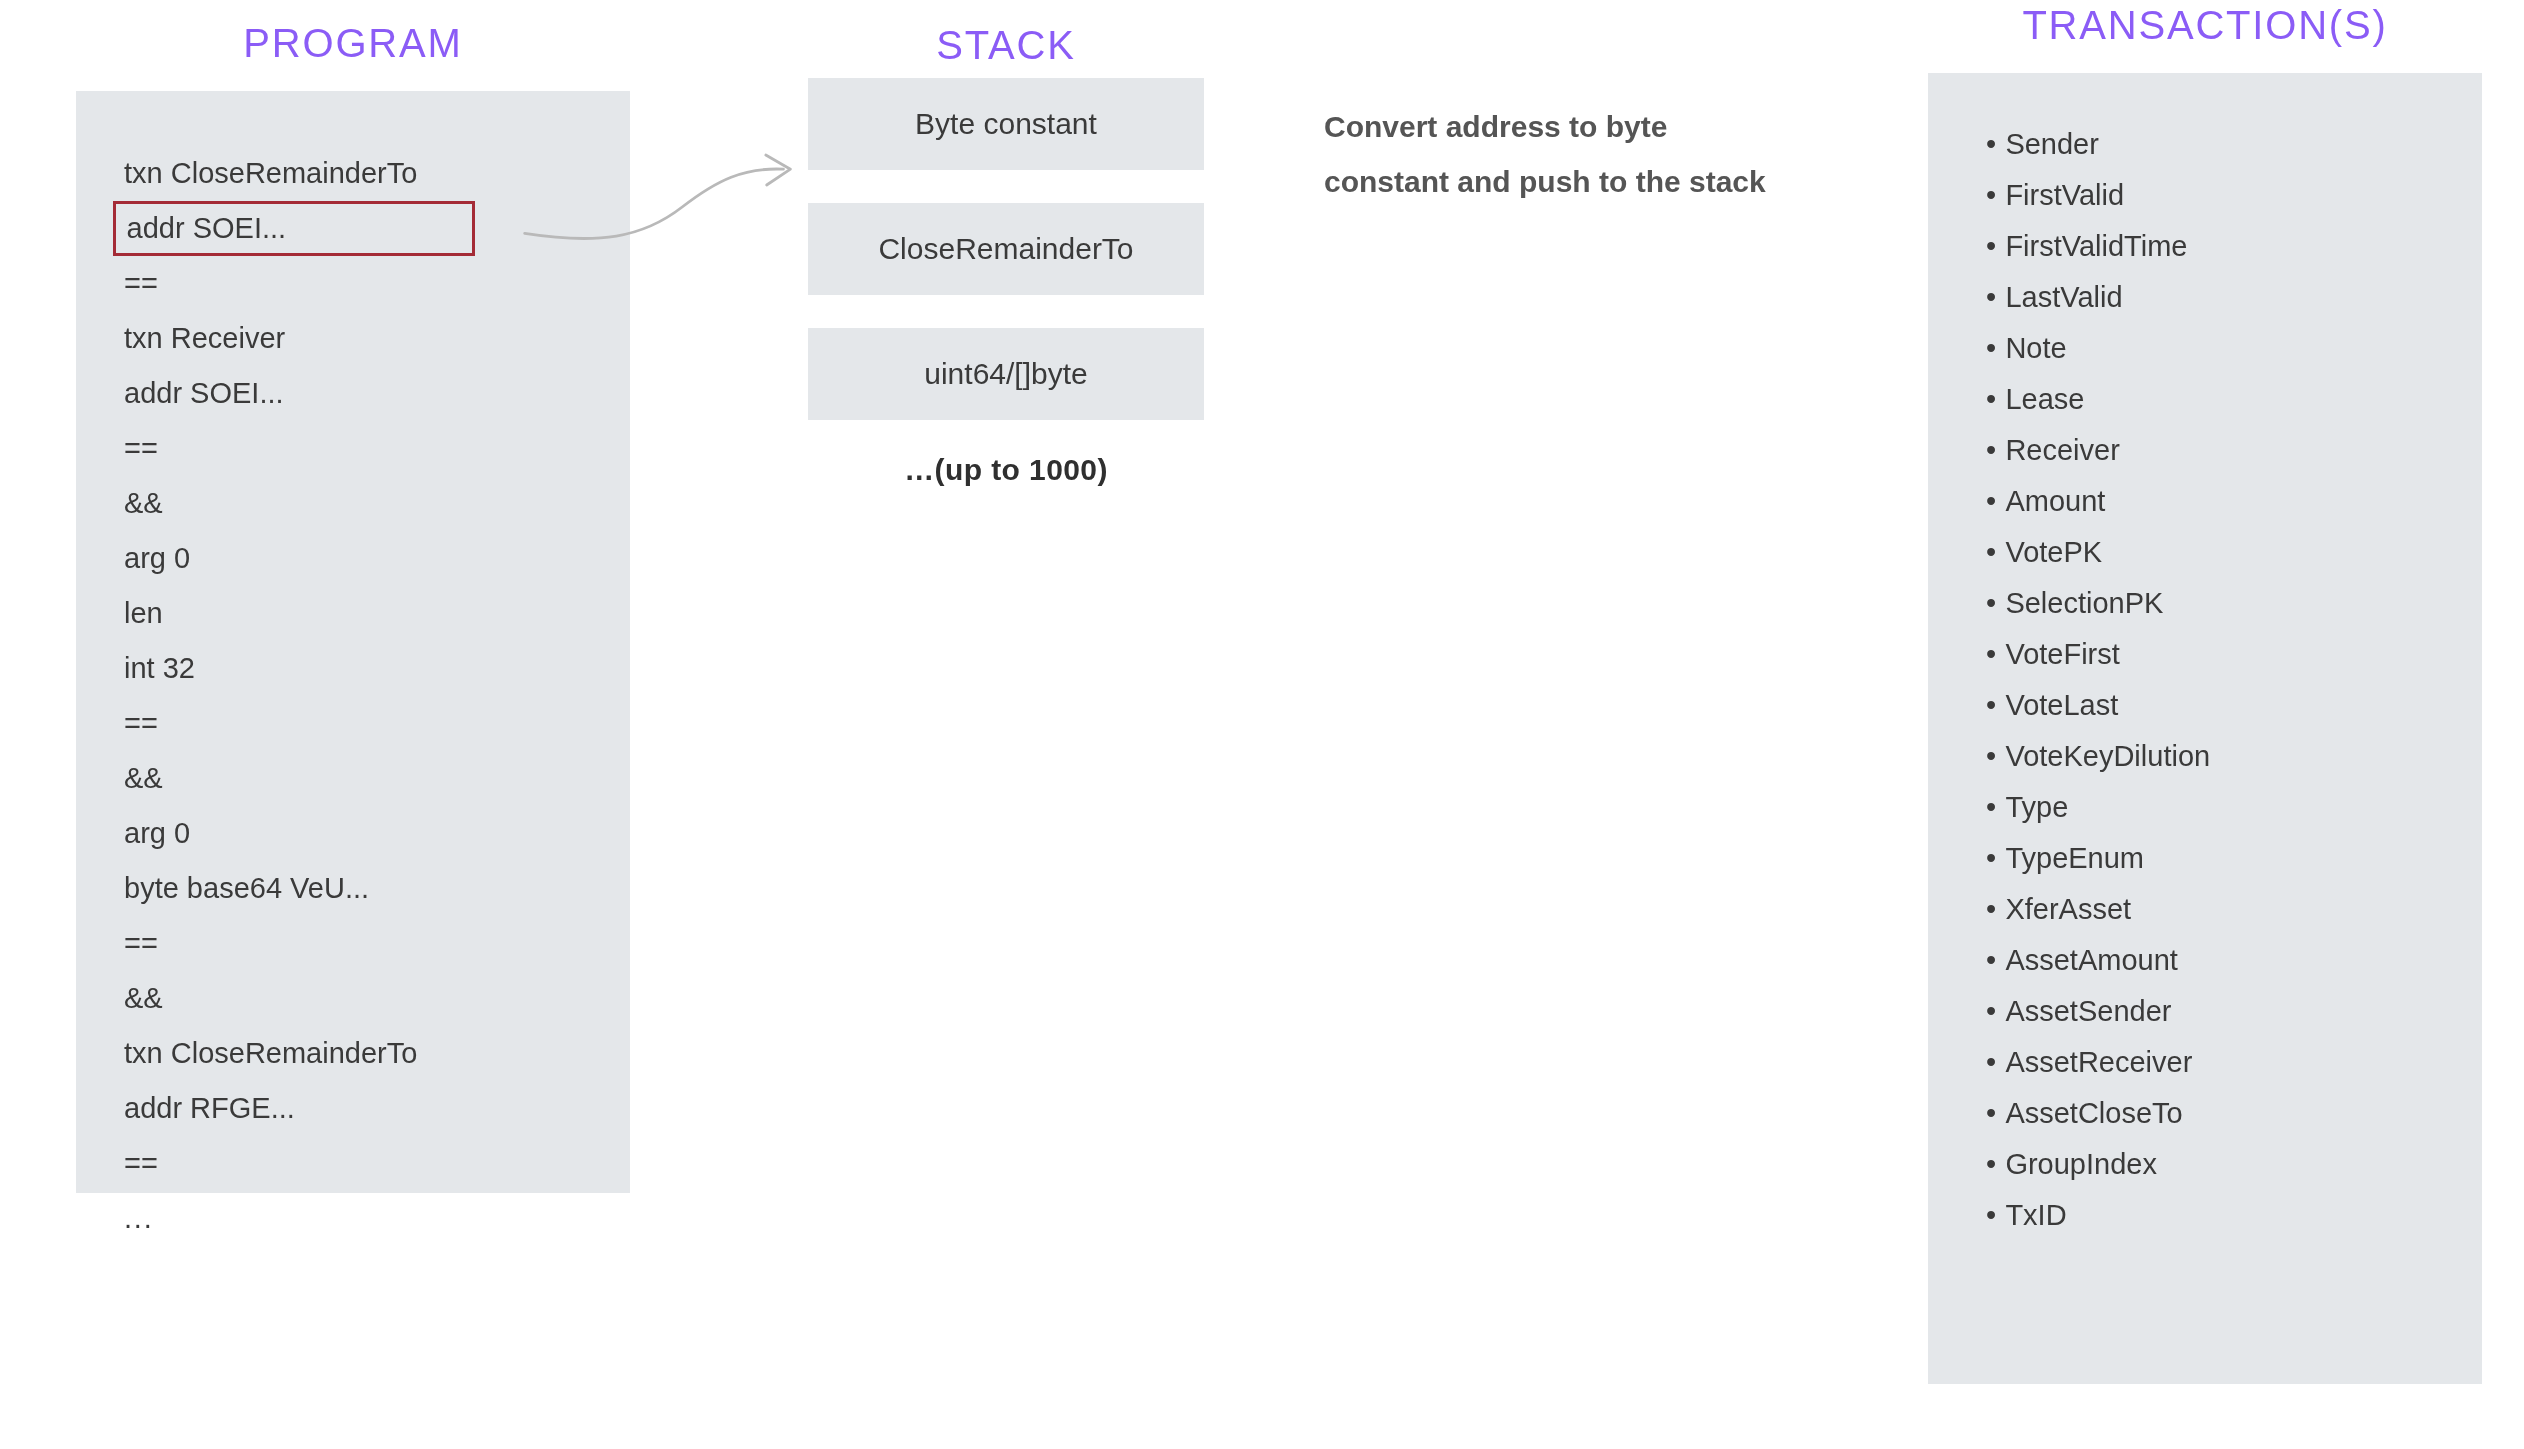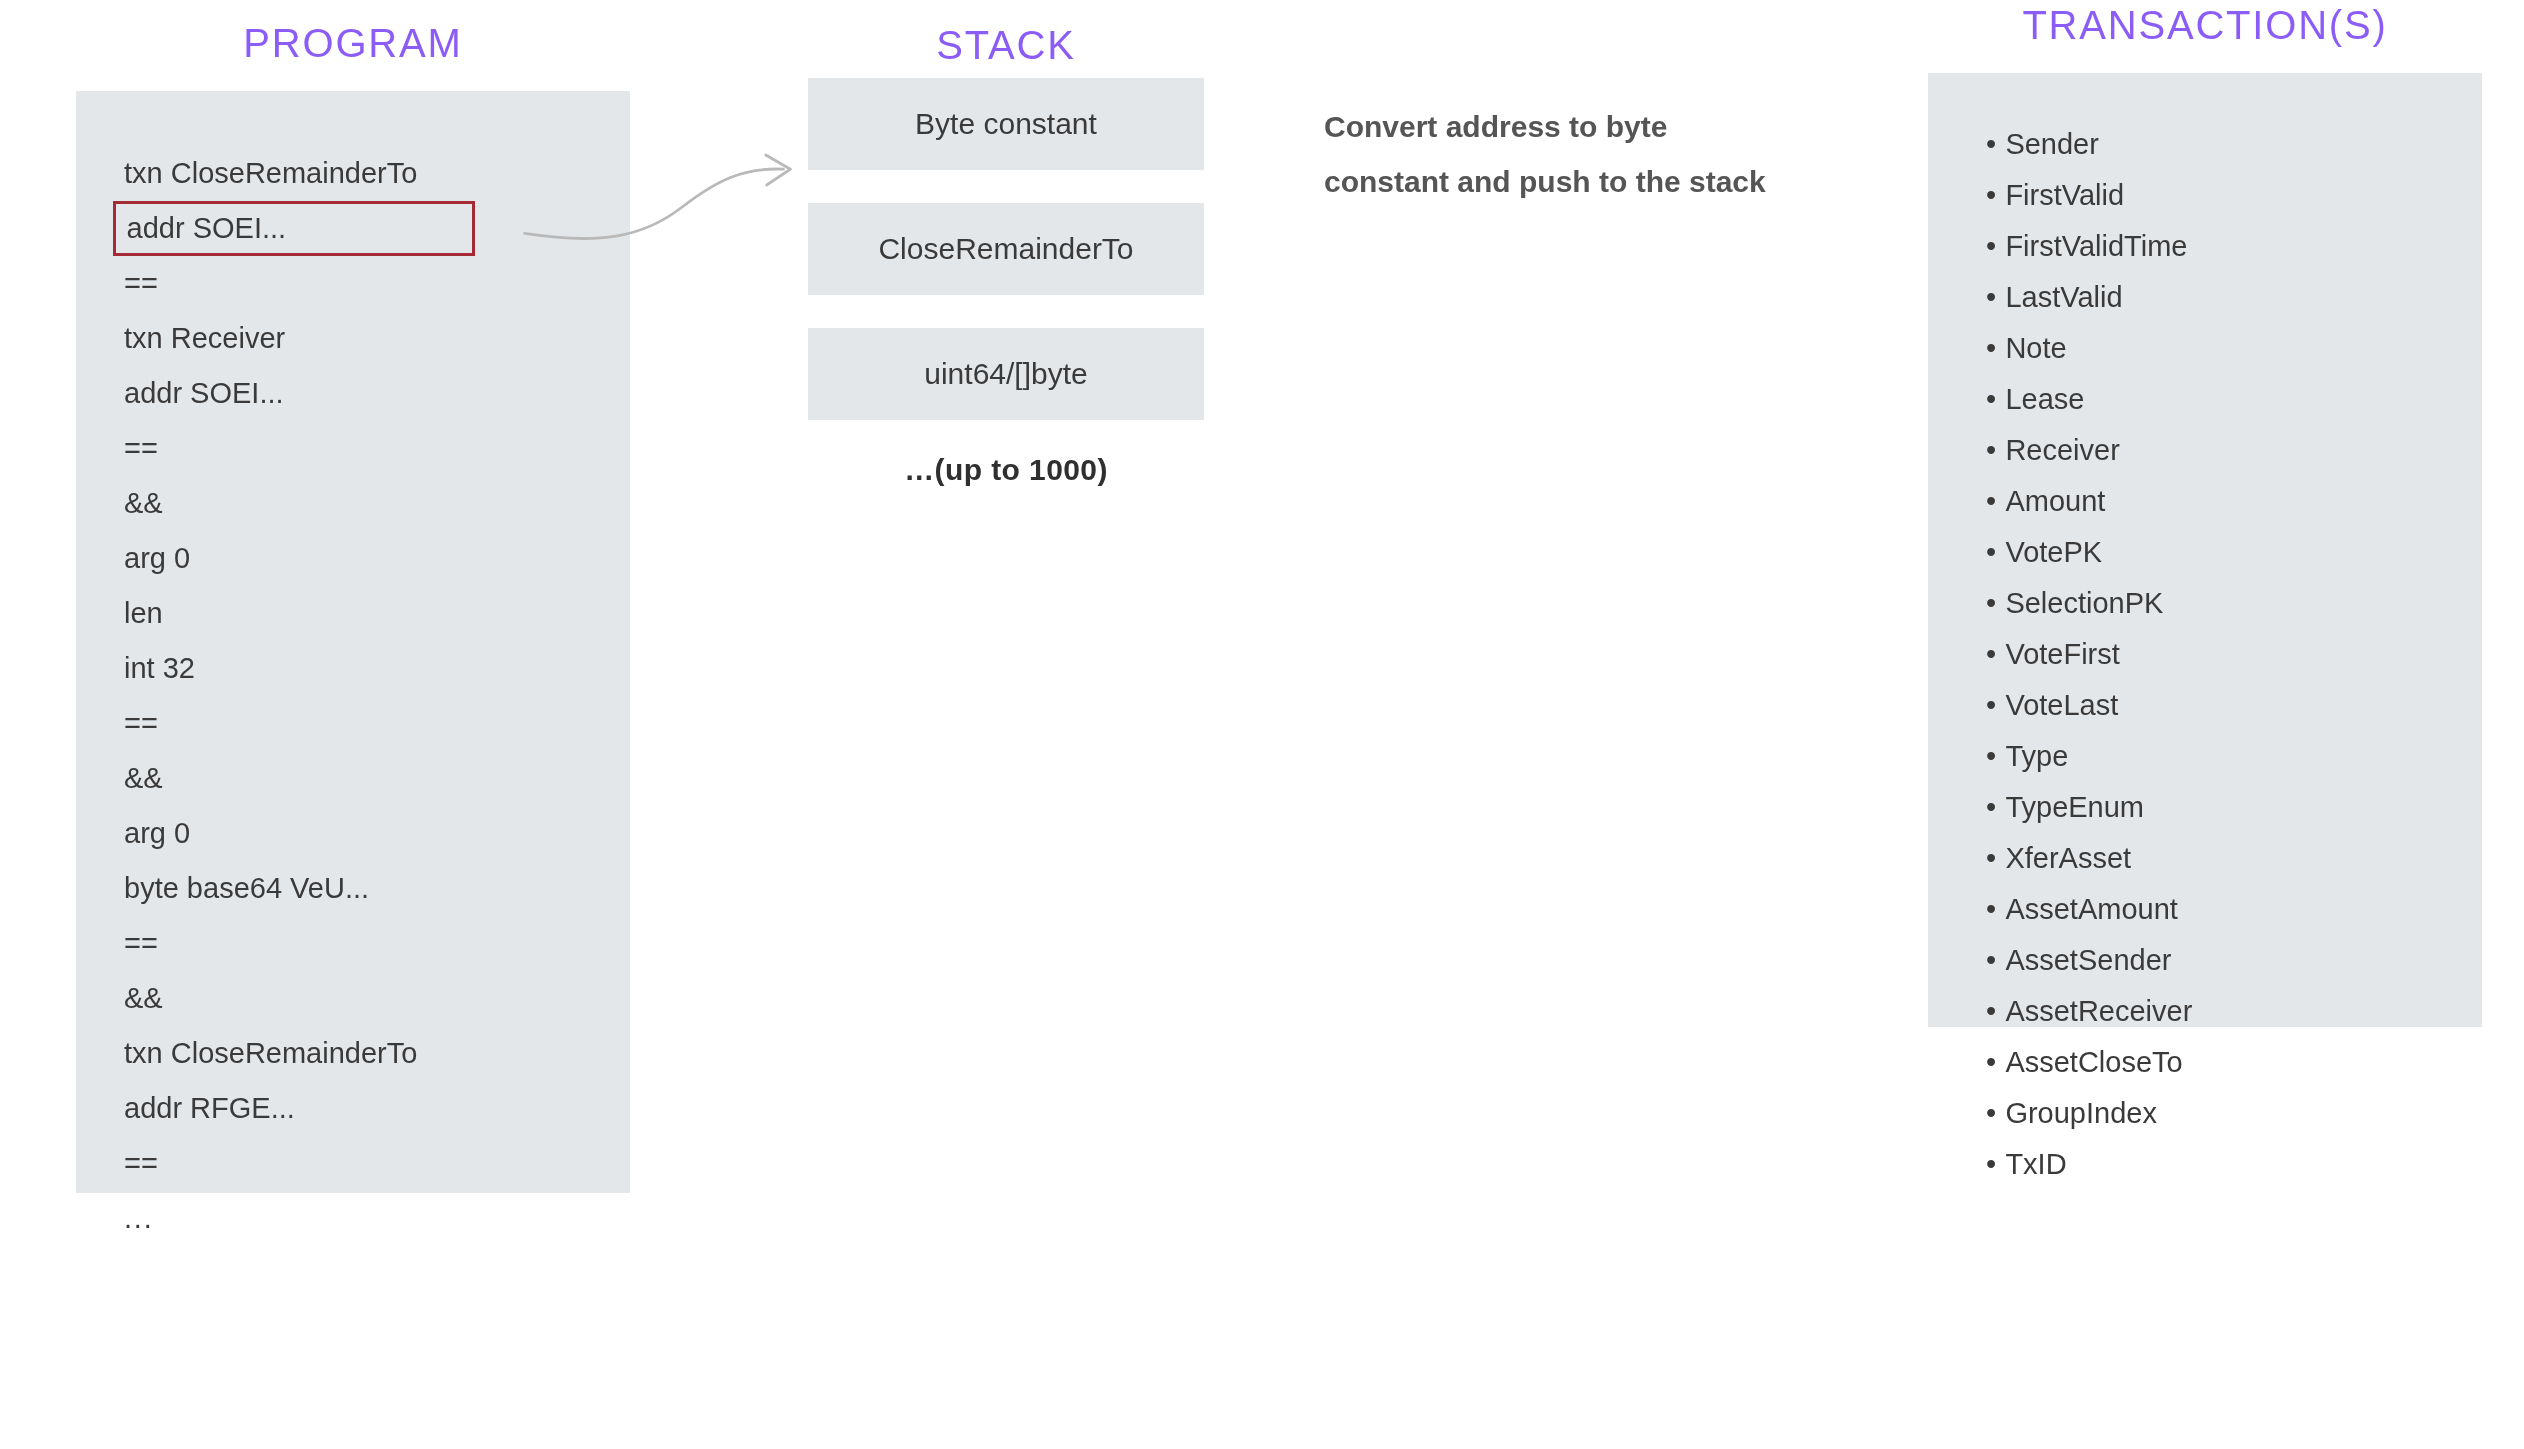--- a/index.html
+++ b/index.html
@@ -118,21 +118,21 @@
   #transactions-column {
     position: absolute;
     left: 1928px;
     top: 3px;
     width: 554px;
   }
   #transactions-panel {
     margin-top: 25px;
     background: #e4e7ea;
     width: 554px;
-    height: 954px;
+    height: 1311px;
     padding: 46px 0 0 58px;
   }
   .txn-item {
     font-size: 29px;
     line-height: 51px;
     color: #3a3a3a;
     white-space: nowrap;
   }
   .txn-item .bullet {
     display: inline-block;
@@ -197,20 +197,21 @@
       <div class="txn-item"><span class="bullet">•</span><span>FirstValidTime</span></div>
       <div class="txn-item"><span class="bullet">•</span><span>LastValid</span></div>
       <div class="txn-item"><span class="bullet">•</span><span>Note</span></div>
       <div class="txn-item"><span class="bullet">•</span><span>Lease</span></div>
       <div class="txn-item"><span class="bullet">•</span><span>Receiver</span></div>
       <div class="txn-item"><span class="bullet">•</span><span>Amount</span></div>
       <div class="txn-item"><span class="bullet">•</span><span>VotePK</span></div>
       <div class="txn-item"><span class="bullet">•</span><span>SelectionPK</span></div>
       <div class="txn-item"><span class="bullet">•</span><span>VoteFirst</span></div>
       <div class="txn-item"><span class="bullet">•</span><span>VoteLast</span></div>
+      <div class="txn-item"><span class="bullet">•</span><span>VoteKeyDilution</span></div>
       <div class="txn-item"><span class="bullet">•</span><span>Type</span></div>
       <div class="txn-item"><span class="bullet">•</span><span>TypeEnum</span></div>
       <div class="txn-item"><span class="bullet">•</span><span>XferAsset</span></div>
       <div class="txn-item"><span class="bullet">•</span><span>AssetAmount</span></div>
       <div class="txn-item"><span class="bullet">•</span><span>AssetSender</span></div>
       <div class="txn-item"><span class="bullet">•</span><span>AssetReceiver</span></div>
       <div class="txn-item"><span class="bullet">•</span><span>AssetCloseTo</span></div>
       <div class="txn-item"><span class="bullet">•</span><span>GroupIndex</span></div>
       <div class="txn-item"><span class="bullet">•</span><span>TxID</span></div>
     </div>

